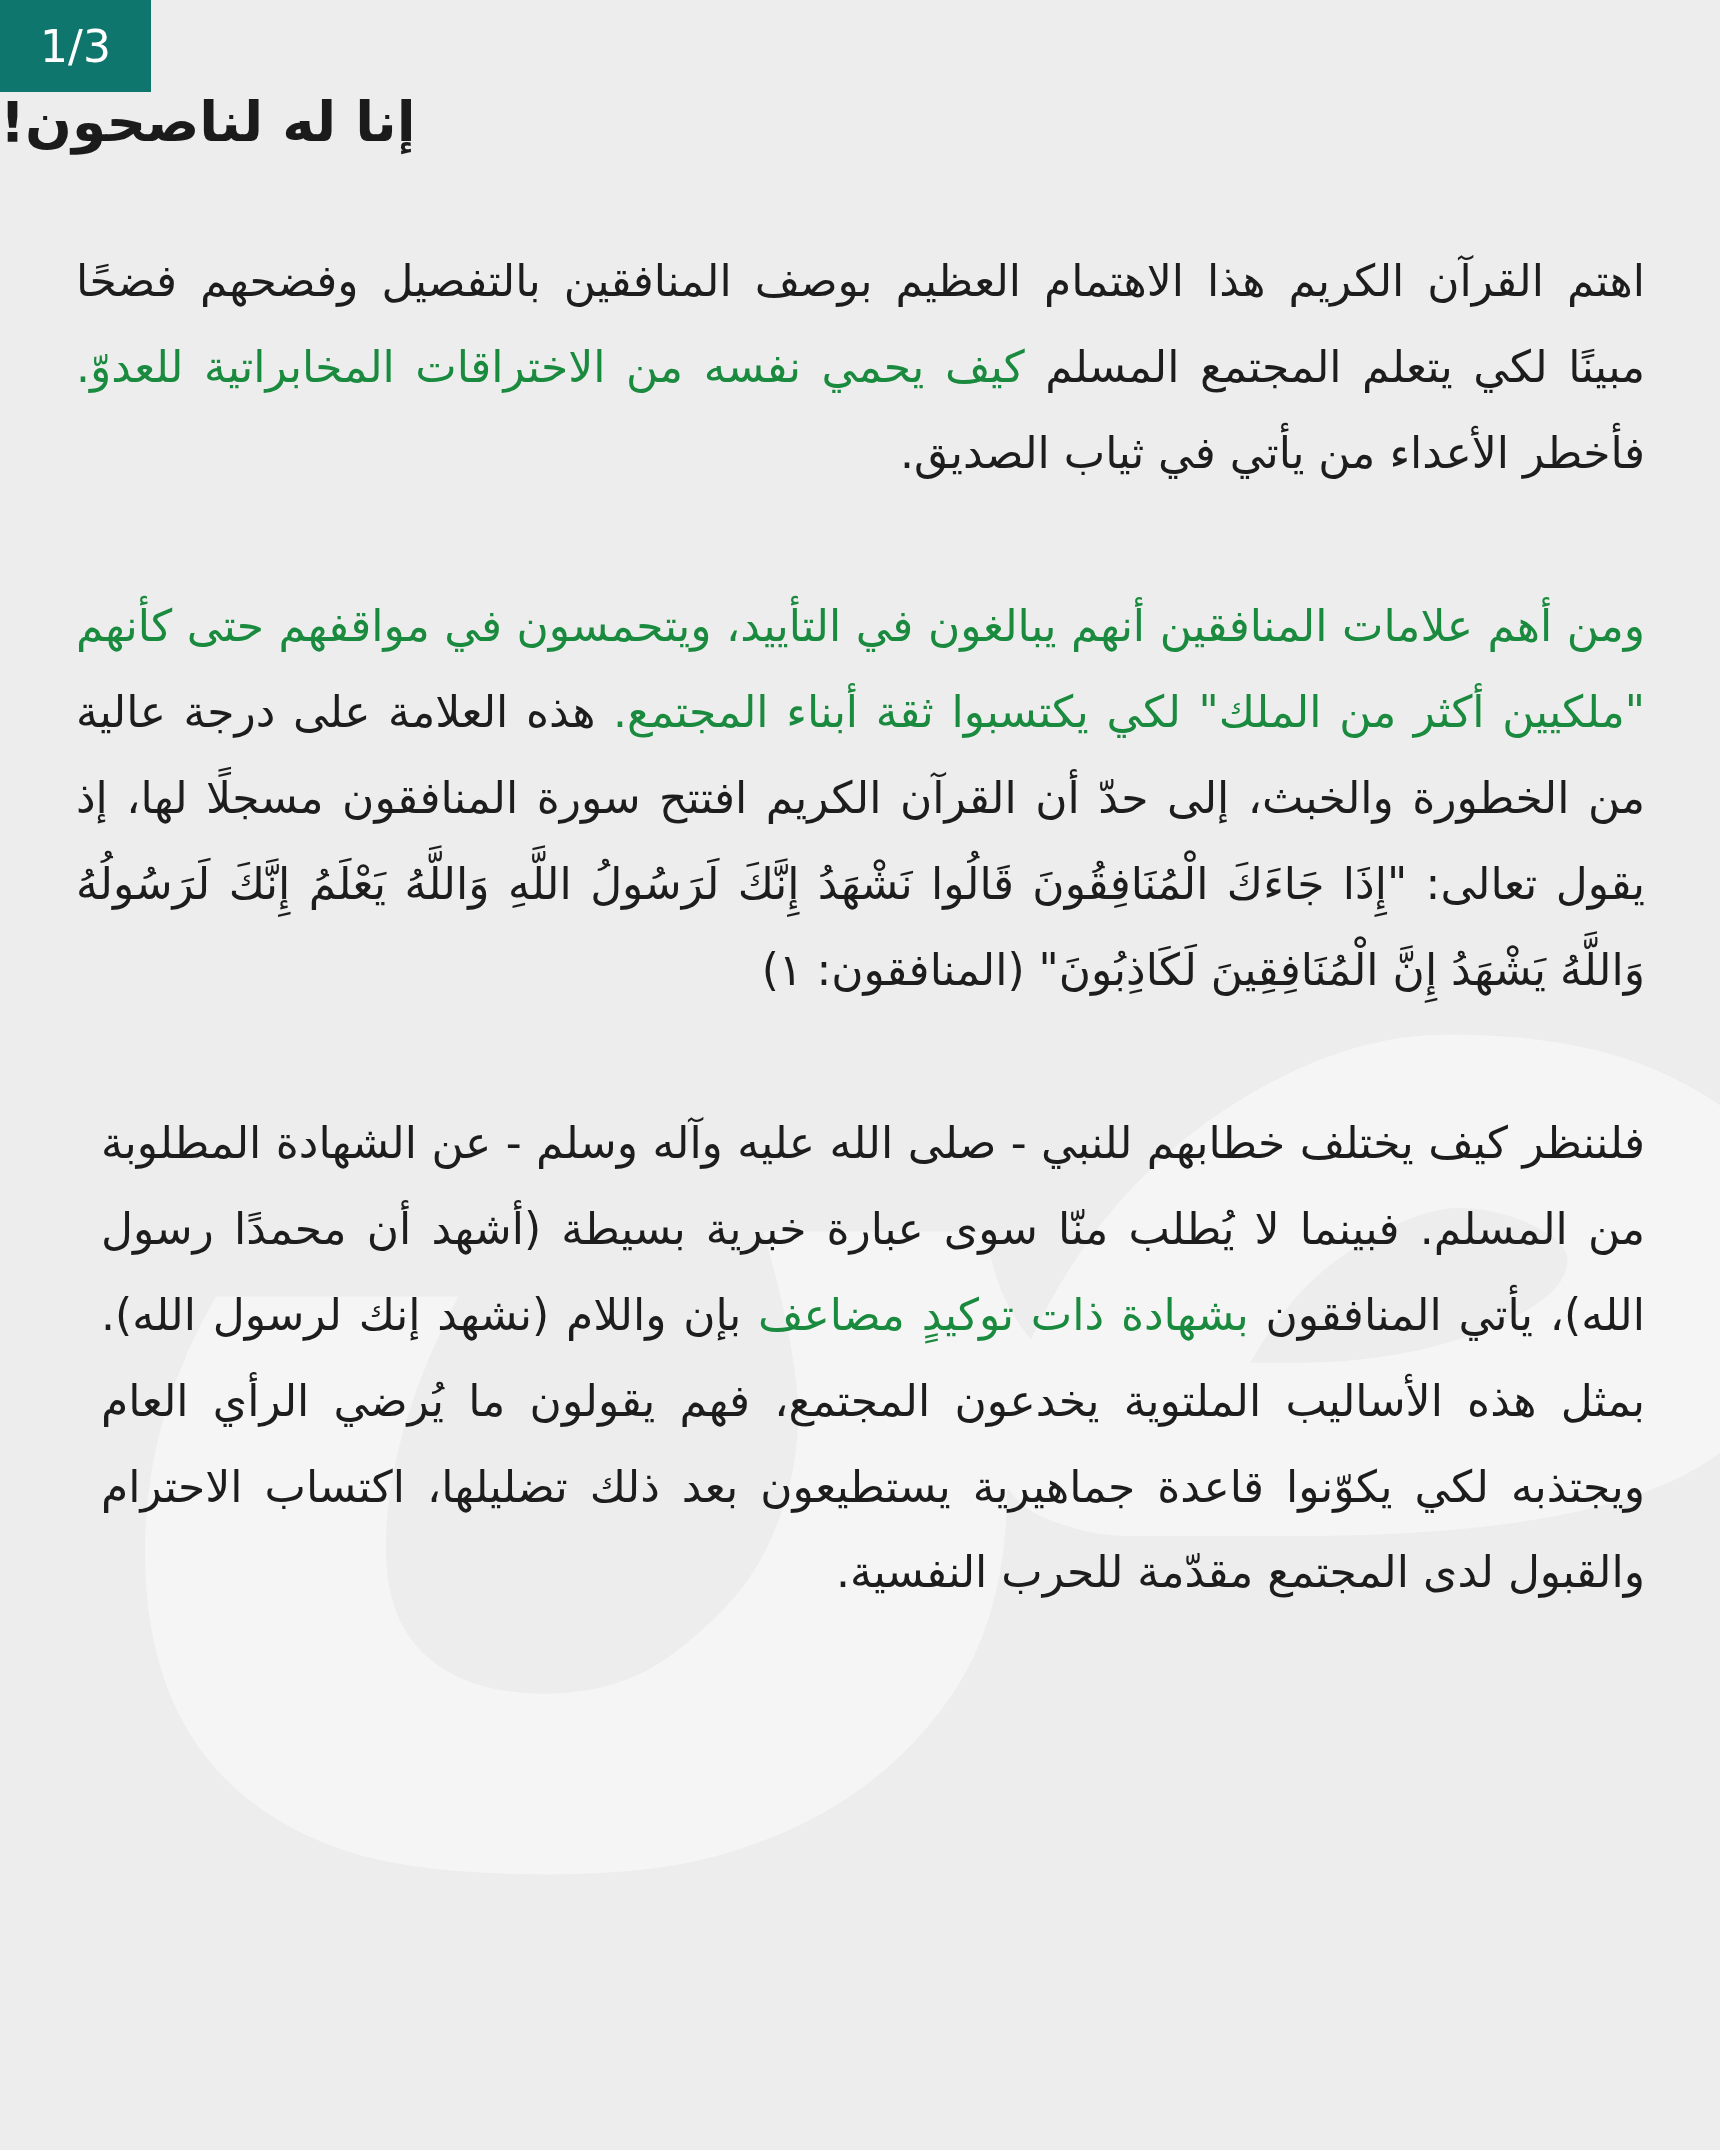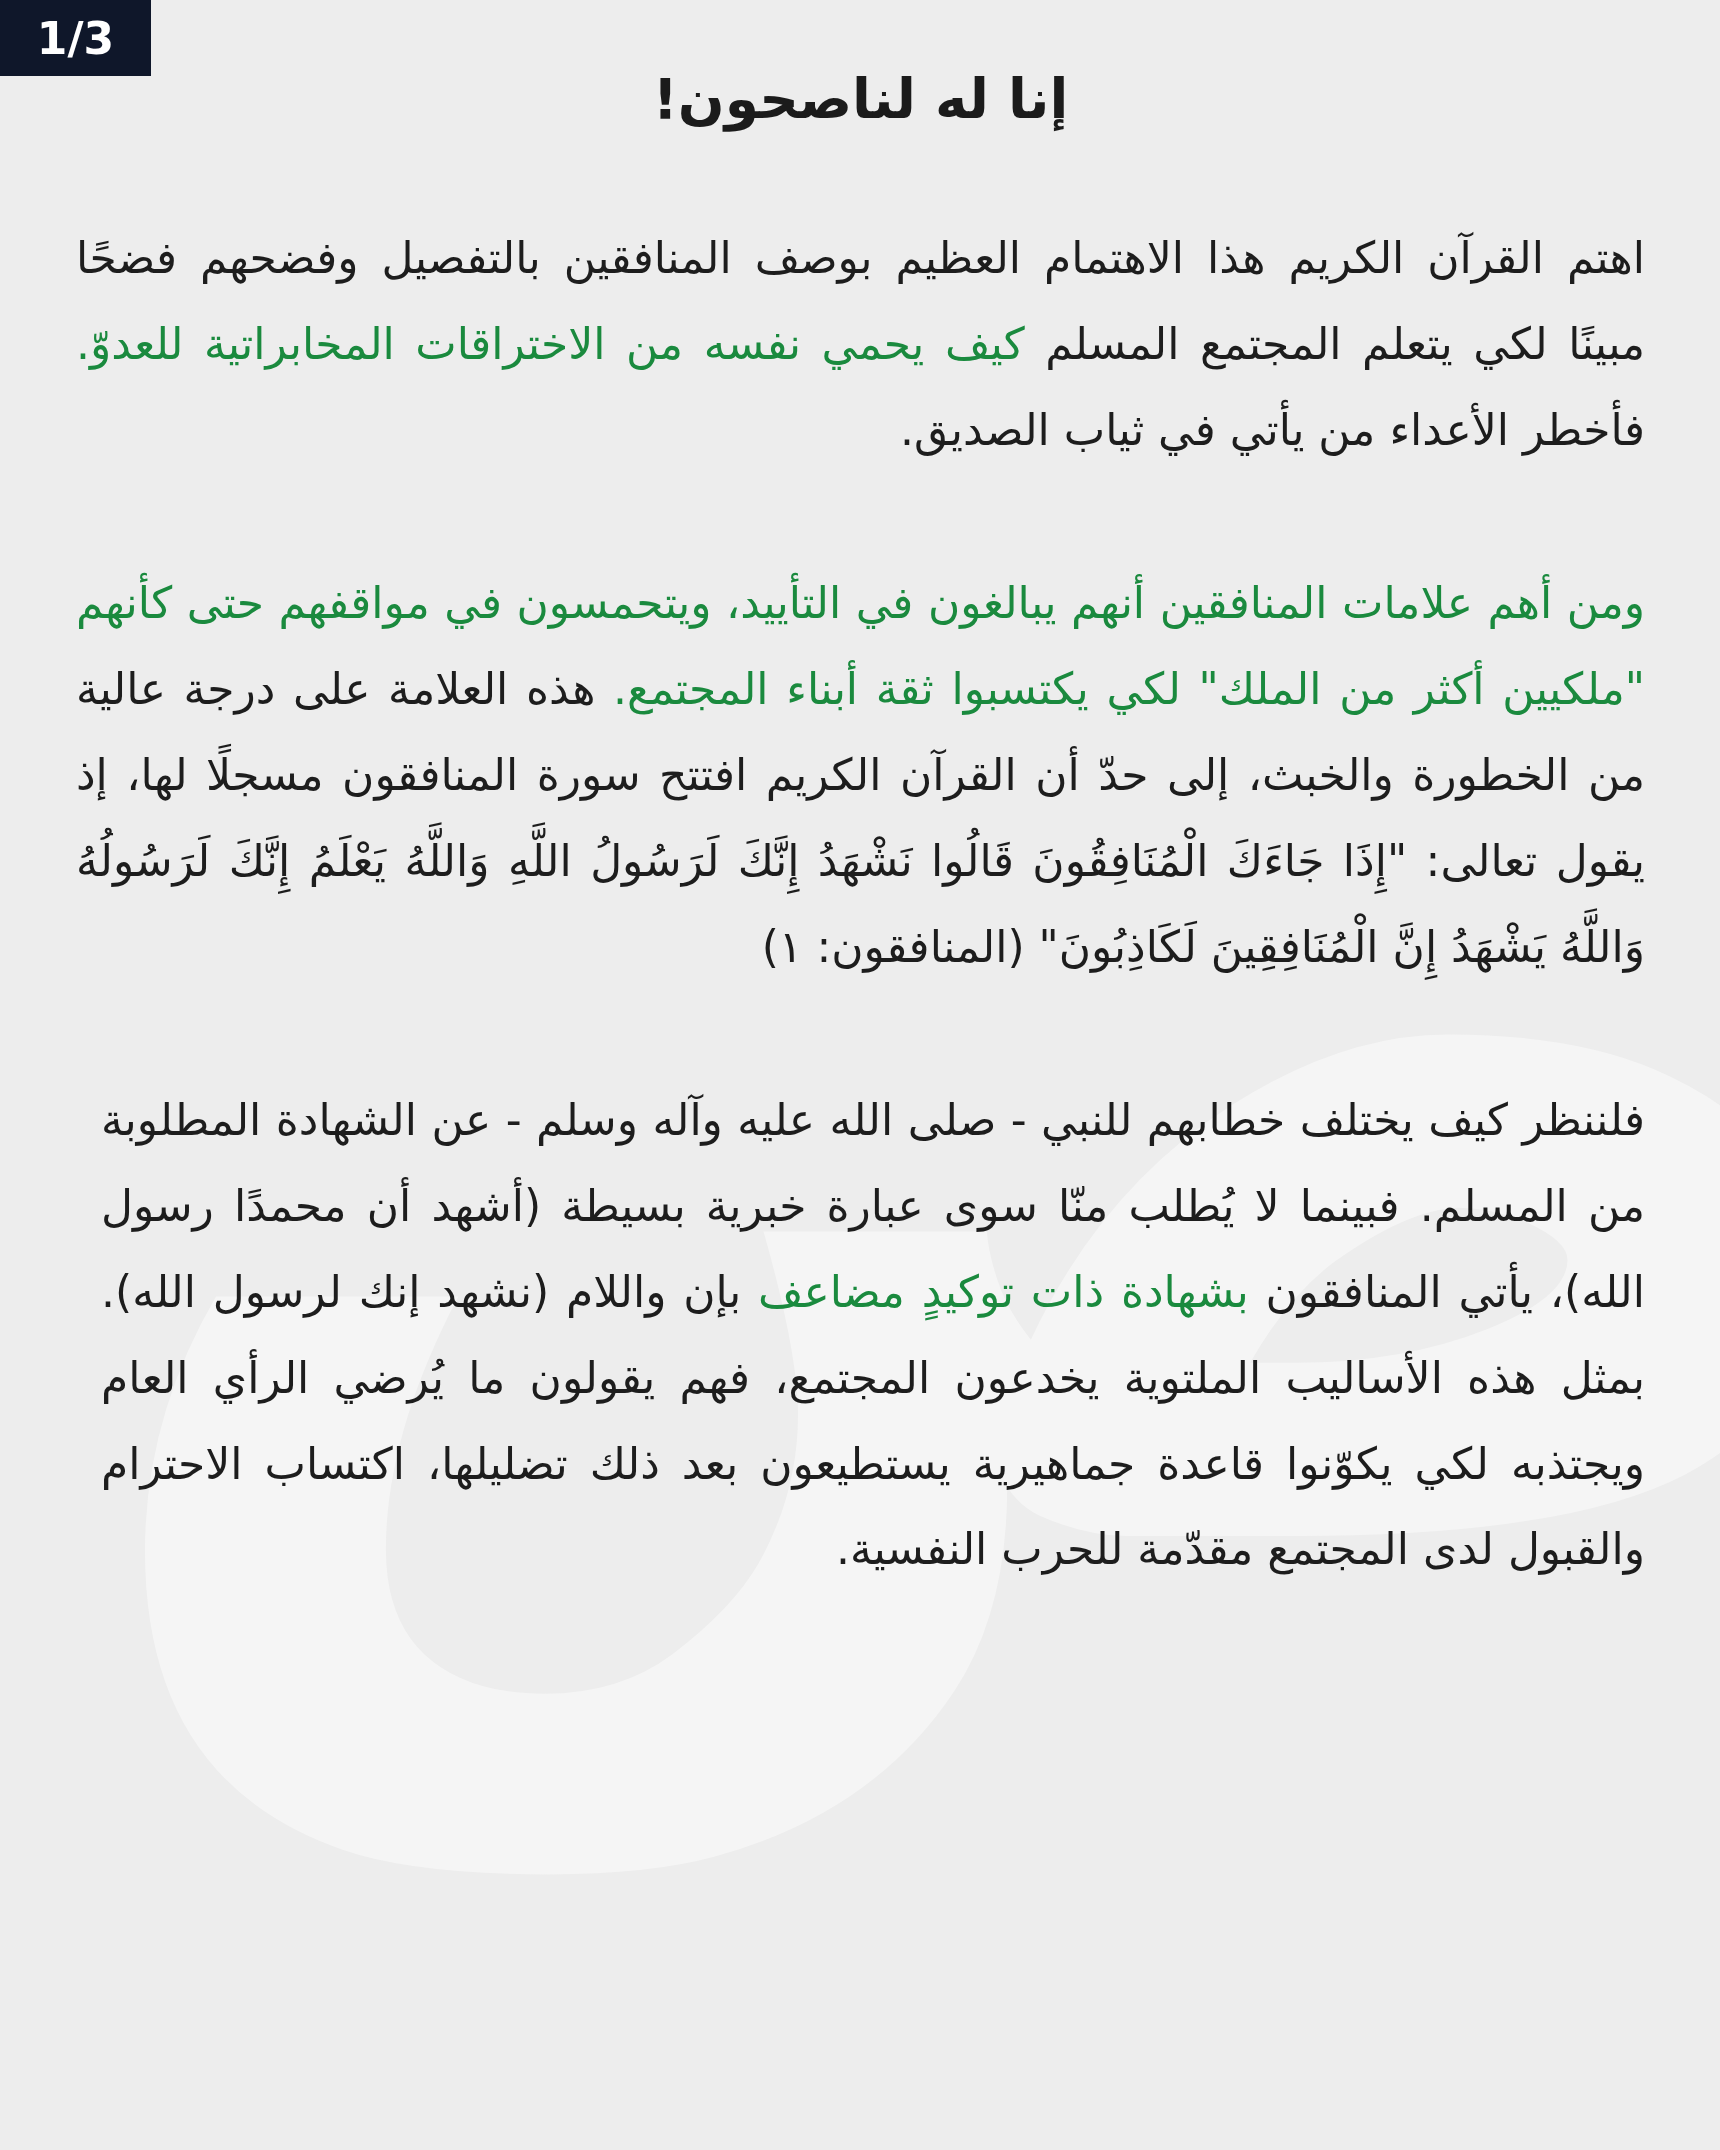--- a/index.html
+++ b/index.html
@@ -31,37 +31,37 @@
     opacity: 0.45;
     z-index: 0;
     pointer-events: none;
     user-select: none;
   }
   .badge {
     position: absolute;
     top: 0;
     left: 0;
     width: 151px;
-    height: 76px;
-    background: #0f172a;
+    height: 92px;
+    background: #0f766e;
     color: #ffffff;
     font-size: 44px;
-    font-weight: 700;
+    font-weight: 400;
     display: flex;
     align-items: center;
     justify-content: center;
     direction: ltr;
     z-index: 2;
   }
   .title {
     position: relative;
     z-index: 1;
     margin: 0;
-    padding-top: 67px;
-    text-align: center;
+    padding-top: 90px;
+    text-align: left;
     font-size: 55px;
     font-weight: bold;
     color: #1b1b1b;
   }
   .content {
     position: relative;
     z-index: 1;
     padding: 84px 76px 0 76px;
     font-size: 44px;
     font-weight: normal;

